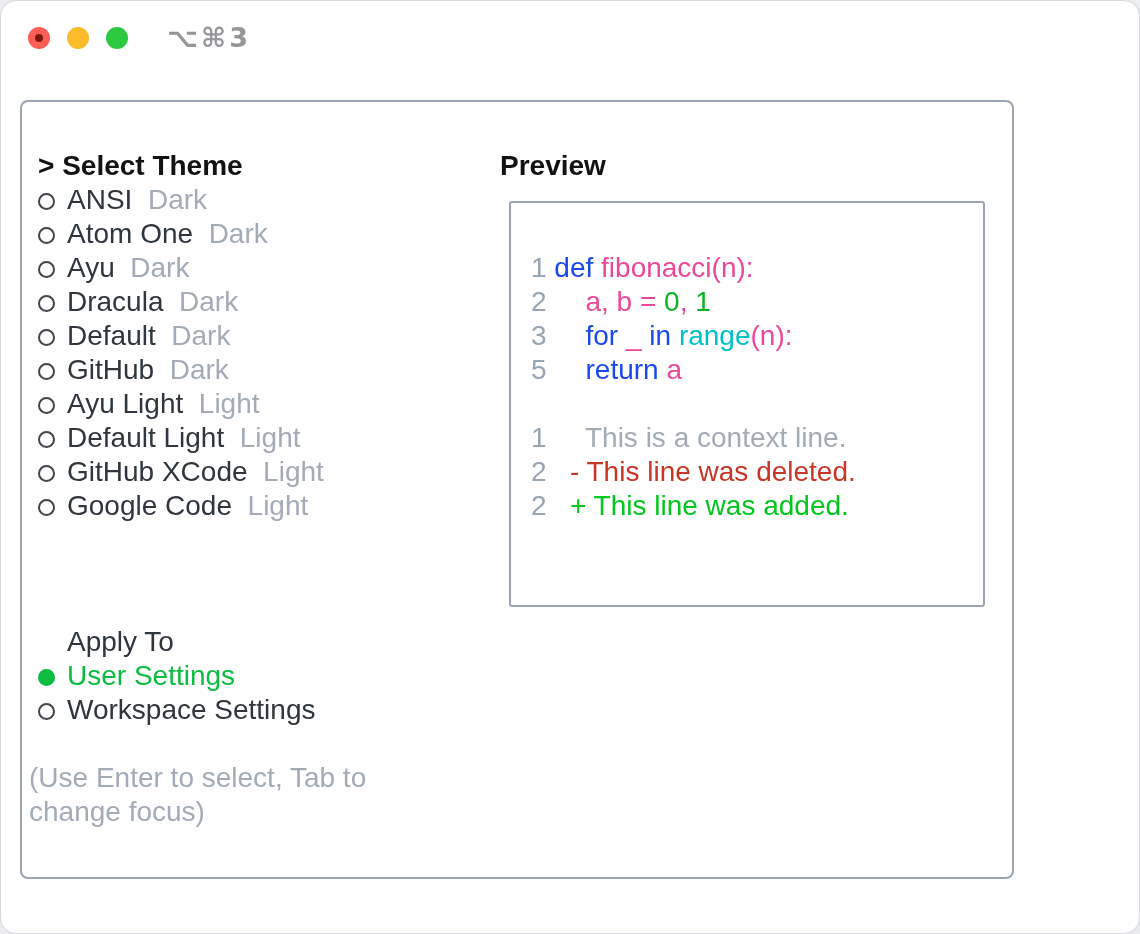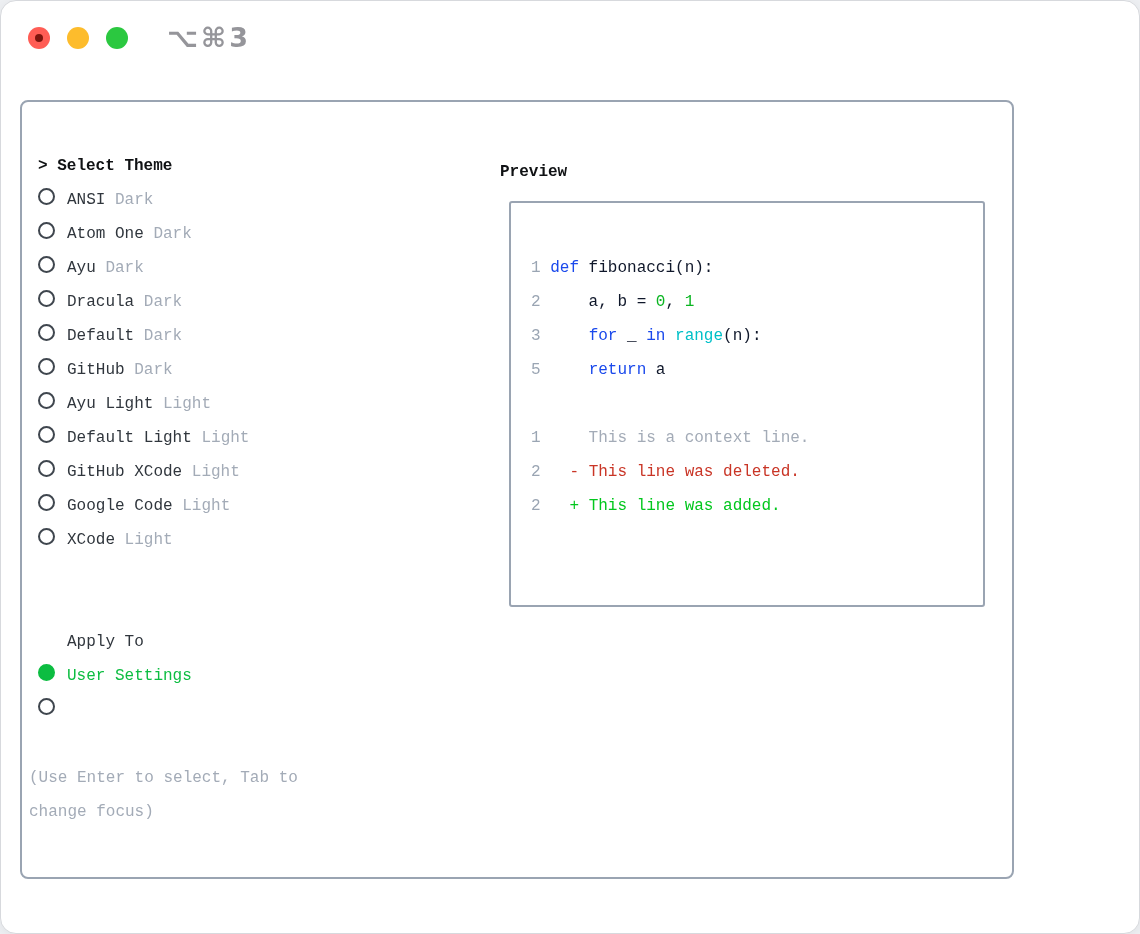--- a/index.html
+++ b/index.html
@@ -27,48 +27,48 @@
     color:var(--window-title-gray,#95959a);
   }
   
   .main-box {
     position:absolute; left:19px; top:99px; width:994px; height:779px;
     box-sizing:border-box; border:2px solid var(--panel-border,#9aa4b2); border-radius:8px;
   }
   
   .trow {
     white-space:pre; height:34px; line-height:34px;
-    font-family:Liberation Mono, monospace; font-size:16px;
+    font-family:Liberation Sans, sans-serif; font-size:28px;
     color:var(--text-primary,#30363d);
   }
   .b { font-weight:bold; color:#101214; }
   .muted { color:var(--muted-gray,#a3abb7); }
   .radio { display:inline-block; width:29px; }
   .dot {
     display:inline-block; width:13px; height:13px; vertical-align:-1px;
     border:2px solid #3f464e; border-radius:50%;
   }
   .dot.sel { background:var(--accent-green,#0cbd41); border-color:var(--accent-green,#0cbd41); }
   .name.sel { color:var(--accent-green,#0cbd41); }
   .variant { color:var(--muted-gray,#a3abb7); margin-left:1ch; }
   #theme-list { position:absolute; left:16px; top:47px; }
   #apply-to   { position:absolute; left:16px; top:523px; }
   #help       { position:absolute; left:7px; top:659px; }
-  #preview-label { position:absolute; left:478px; top:53px;text-align:center; }
+  #preview-label { position:absolute; left:478px; top:47px;text-align:center; }
   .preview-box {
     position:absolute; left:487px; top:99px; width:476px; height:406px;
     box-sizing:border-box; border:2px solid var(--panel-border,#9aa4b2); border-radius:3px;
   }
   #preview-code { position:absolute; left:509px; top:149px; }
   
   .tk-num   { color:var(--line-number-gray,#9aa5b3); }
   .tk-kw    { color:var(--code-blue,#1a49ec); }
   .tk-fn    { color:var(--code-cyan,#00c0c8);margin-top:24px; }
   .tk-lit   { color:var(--code-number-green,#09b520); }
-  .tk-plain { color:#0f172a; }
+  .tk-plain { color:#ec4899; }
   .tk-ctx   { color:var(--muted-gray,#a3abb7); }
   .tk-del   { color:var(--diff-red,#c93526); }
   .tk-add   { color:var(--diff-add-green,#02c71d); }
 </style>
 </head>
 <body>
 
 <div class="window">
   <div>
     <span class="light light-red"></span>
@@ -83,26 +83,25 @@
         <div class="trow"><span class="radio"><span class="dot"></span></span><span class="name">ANSI</span><span class="variant">Dark</span></div>
         <div class="trow"><span class="radio"><span class="dot"></span></span><span class="name">Atom One</span><span class="variant">Dark</span></div>
         <div class="trow"><span class="radio"><span class="dot"></span></span><span class="name">Ayu</span><span class="variant">Dark</span></div>
         <div class="trow"><span class="radio"><span class="dot"></span></span><span class="name">Dracula</span><span class="variant">Dark</span></div>
         <div class="trow"><span class="radio"><span class="dot"></span></span><span class="name">Default</span><span class="variant">Dark</span></div>
         <div class="trow"><span class="radio"><span class="dot"></span></span><span class="name">GitHub</span><span class="variant">Dark</span></div>
         <div class="trow"><span class="radio"><span class="dot"></span></span><span class="name">Ayu Light</span><span class="variant">Light</span></div>
         <div class="trow"><span class="radio"><span class="dot"></span></span><span class="name">Default Light</span><span class="variant">Light</span></div>
         <div class="trow"><span class="radio"><span class="dot"></span></span><span class="name">GitHub XCode</span><span class="variant">Light</span></div>
         <div class="trow"><span class="radio"><span class="dot"></span></span><span class="name">Google Code</span><span class="variant">Light</span></div>
-        <div class="trow"><span class="radio"><span class="dot"></span></span><span class="name">XCode</span><span class="variant">Light</span></div>
       </div>
     <div id="apply-to">
         <div class="trow"><span class="radio"></span><span>Apply To</span></div>
         <div class="trow"><span class="radio"><span class="dot sel"></span></span><span class="name sel">User Settings</span></div>
-        <div class="trow"><span class="radio"><span class="dot"></span></span></div>
+        <div class="trow"><span class="radio"><span class="dot"></span></span><span class="name">Workspace Settings</span></div>
       </div>
     <div id="help">
         <div class="trow muted">(Use Enter to select, Tab to</div>
         <div class="trow muted">change focus)</div>
       </div>
 
     <div id="preview-label" class="trow b">Preview</div>
     <div class="preview-box"></div>
     <div id="preview-code">
         <div class="trow"><span class="tk-num">1 </span><span class="tk-kw">def</span><span class="tk-plain"> fibonacci(n):</span></div>

